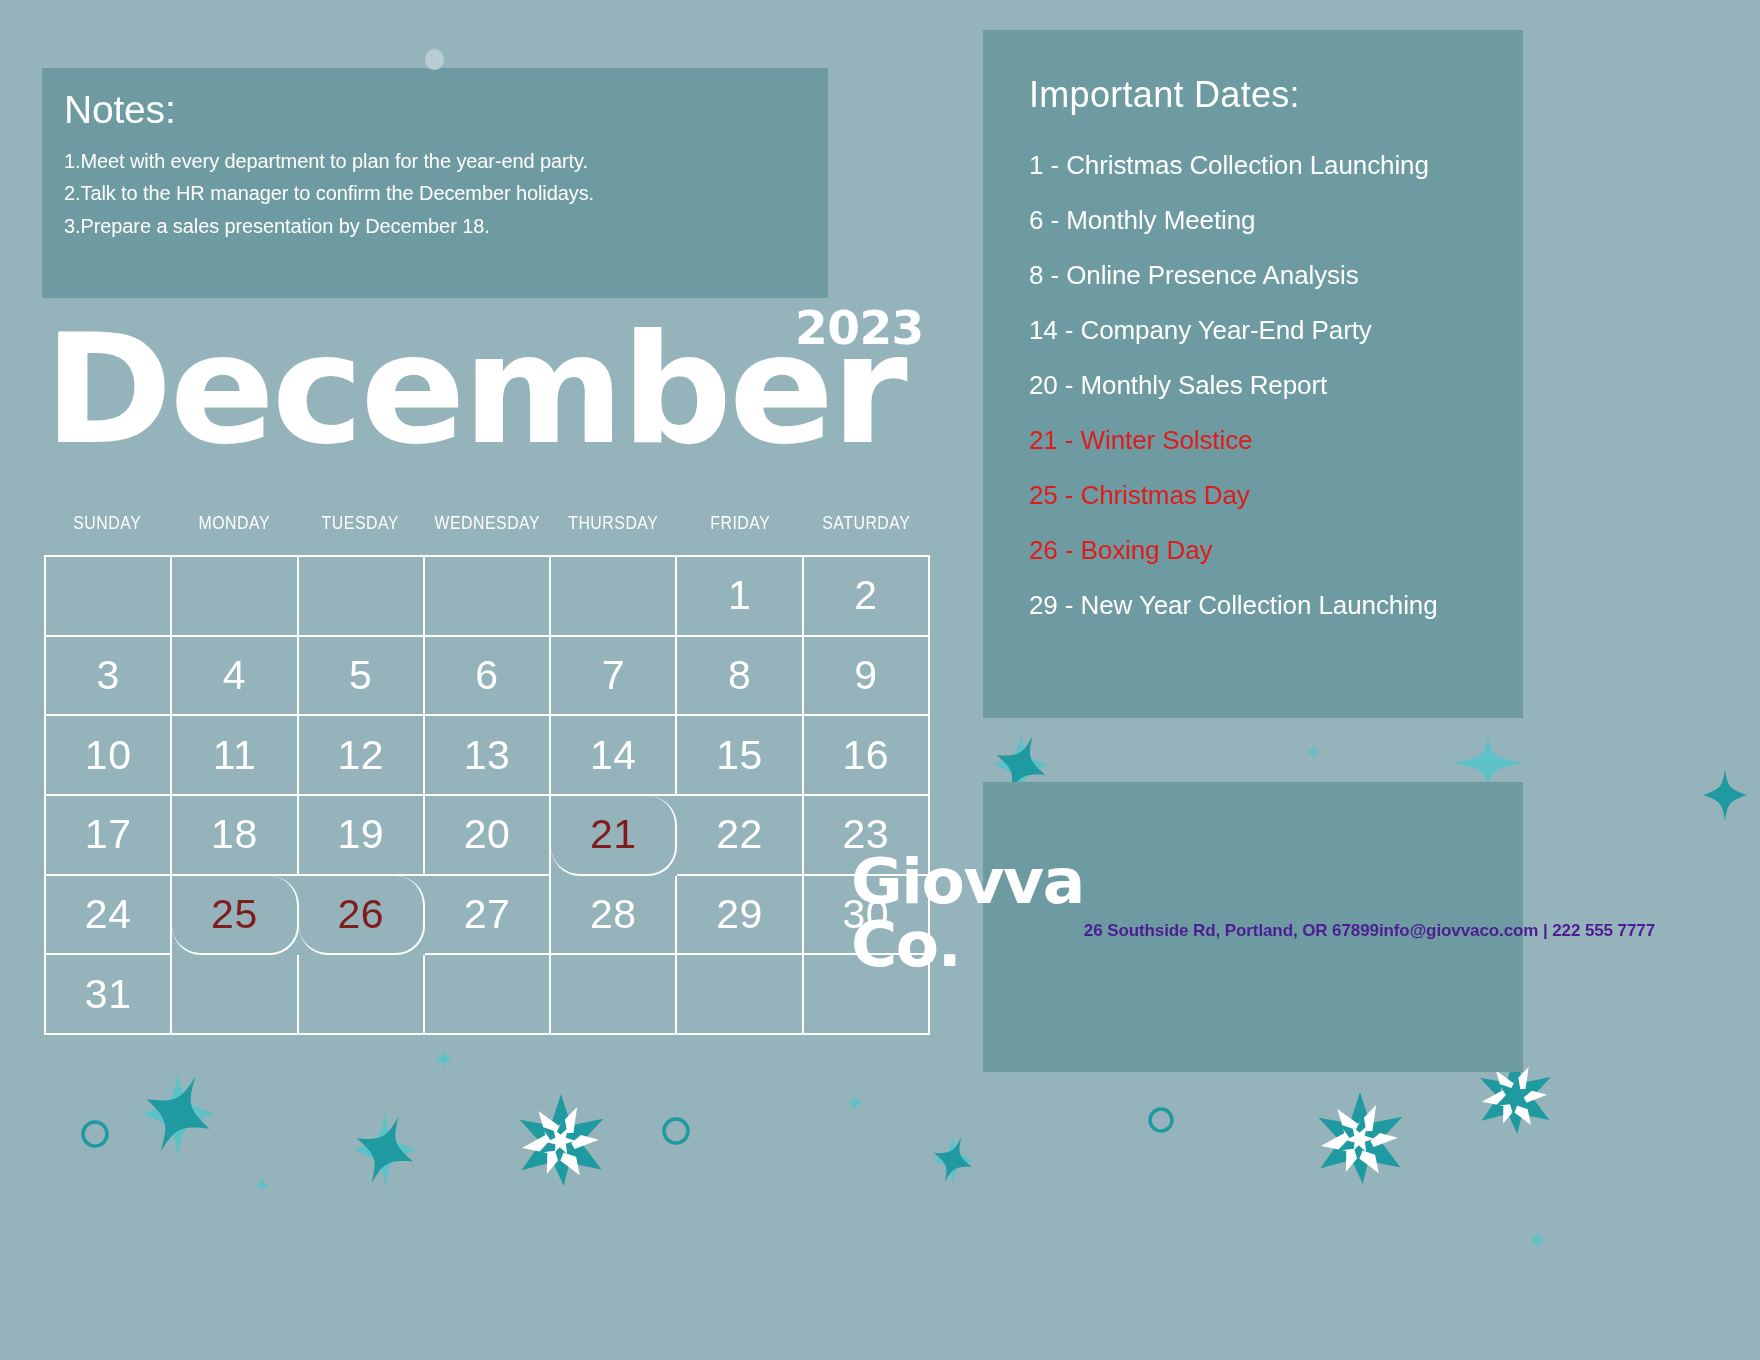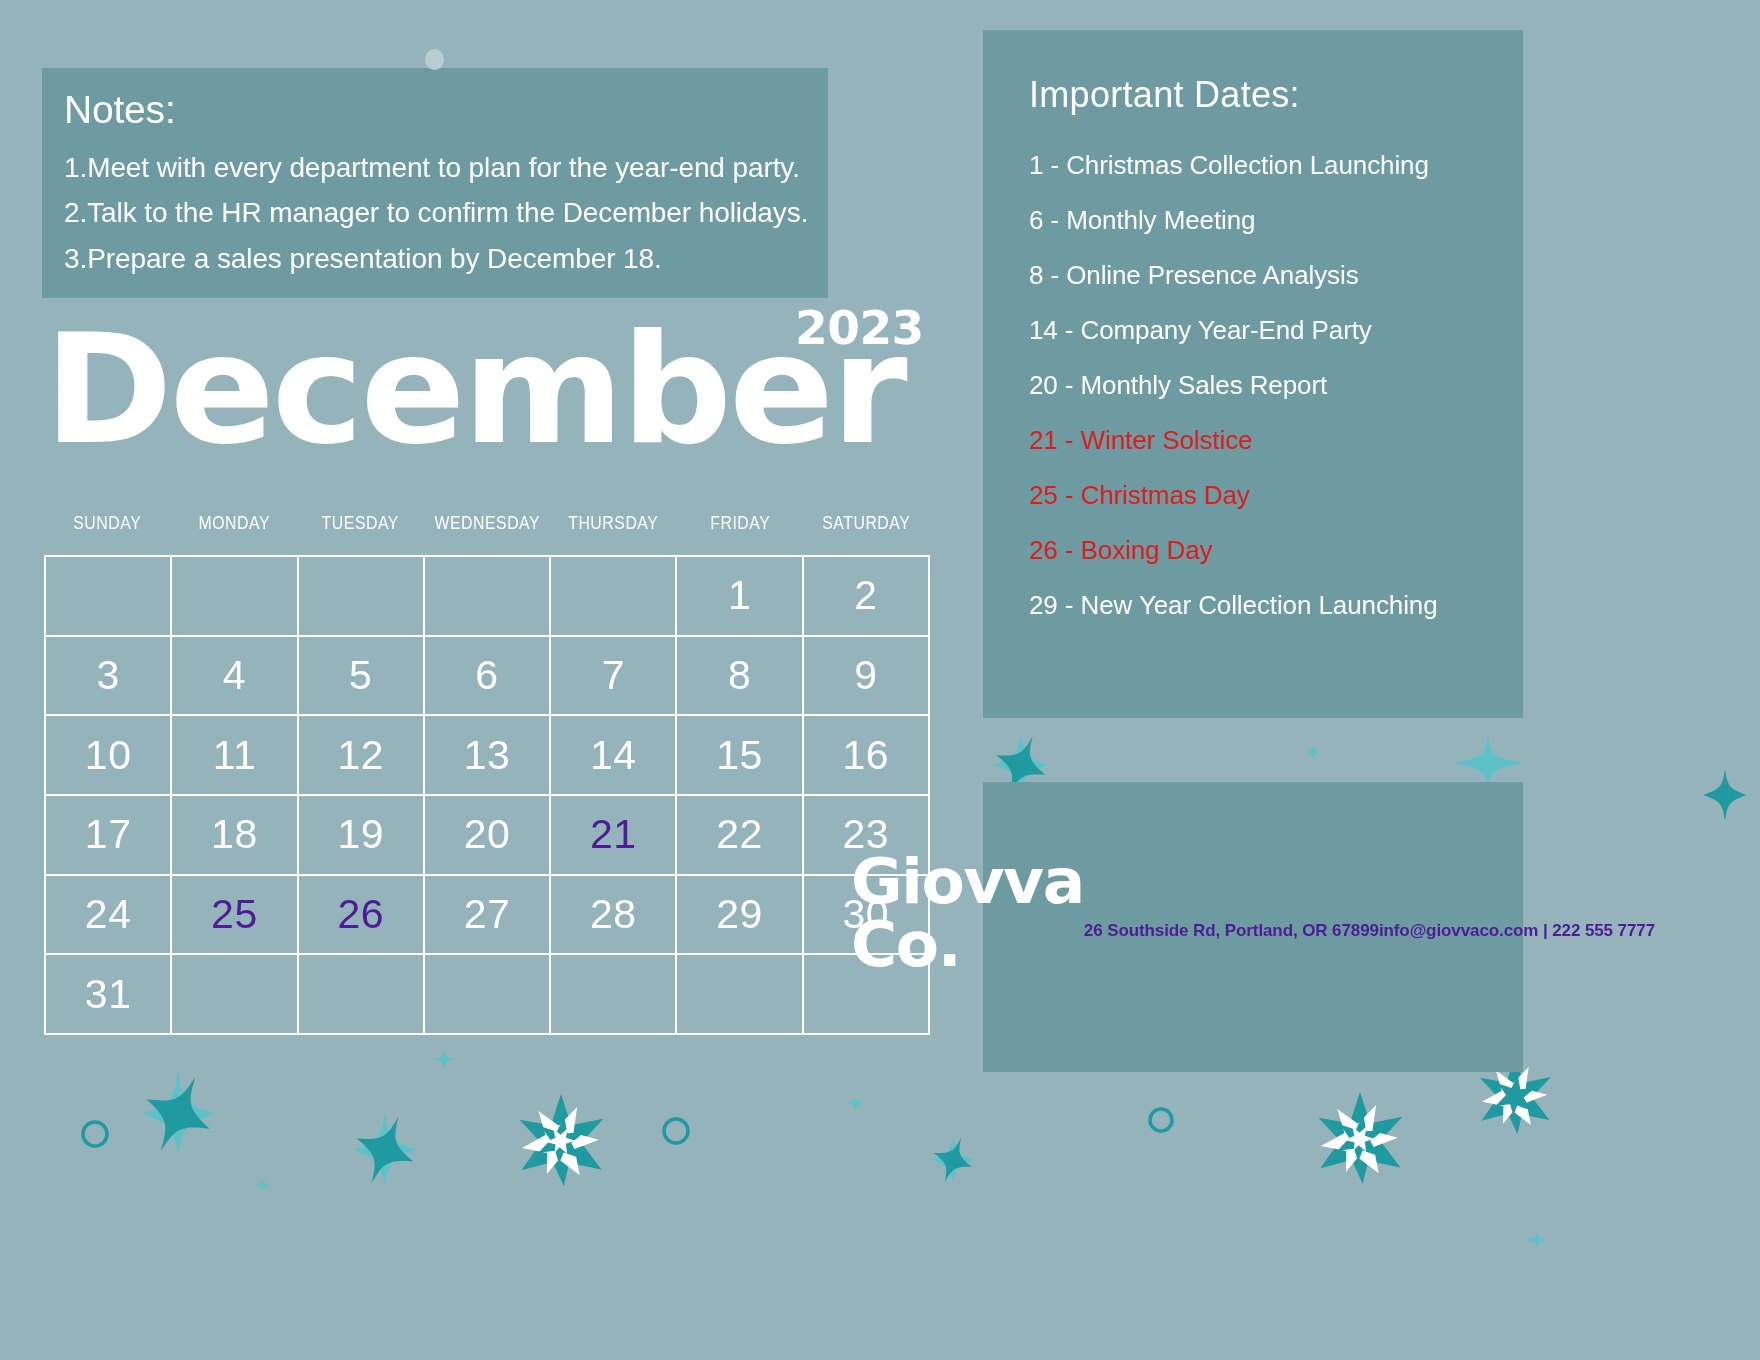--- a/index.html
+++ b/index.html
@@ -33,21 +33,21 @@
   }
   #notes-title {
     font-size:39px;
     font-weight:400;
     color:#ffffff;
     letter-spacing:-0.2px;
     line-height:1.05;
     margin-bottom:14px;
   }
   .note-line {
-    font-size:28px;
+    font-size:20px;
     font-weight:400;
     color:#ffffff;
     line-height:1.62;
     letter-spacing:-0.1px;
     white-space:nowrap;
   }
   #notes-dot {
     position:absolute;
     left:425px; top:49px;
     width:19px; height:21px;
@@ -122,21 +122,21 @@
     display:flex;
     align-items:center;
     justify-content:center;
     font-size:41px;
     font-weight:300;
     color:#ffffff;
     line-height:1;
     font-family:"Liberation Sans", sans-serif;
     letter-spacing:0.5px;
   }
-  .day-cell.holiday { color:#4c1d95; }
+  .day-cell.holiday { color:#7f1d1d;border-radius:29px; }
   .day-cell.empty { color:transparent; }
 
   
   #dates-panel {
     position:absolute;
     left:983px; top:30px;
     width:540px; height:688px;
     background:#6e9ba1;
     z-index:3;
     padding:44px 0 0 46px;

